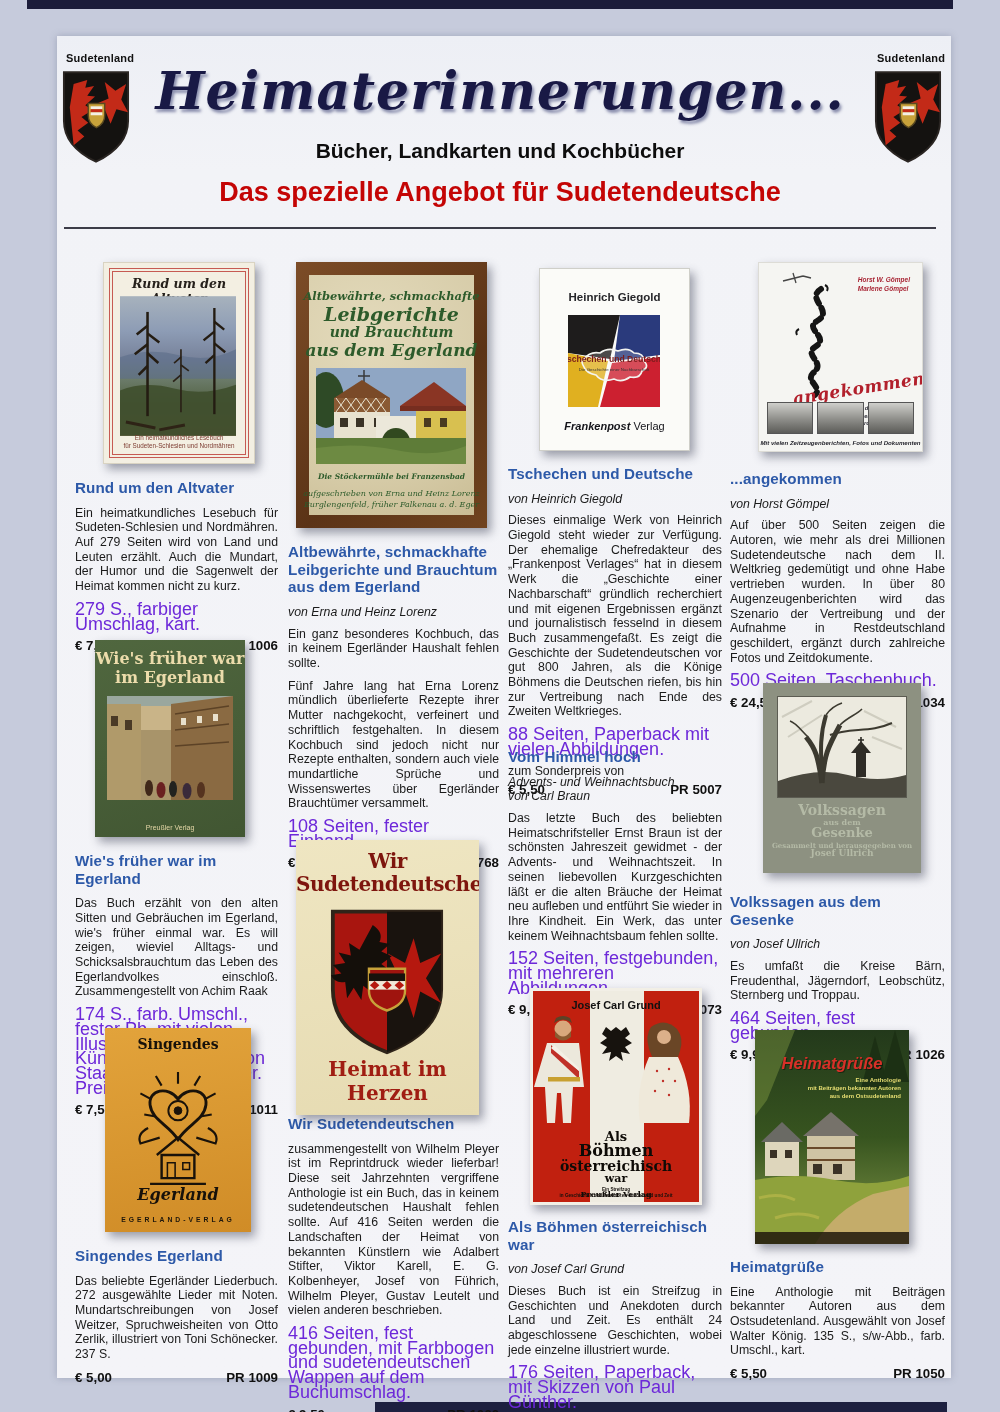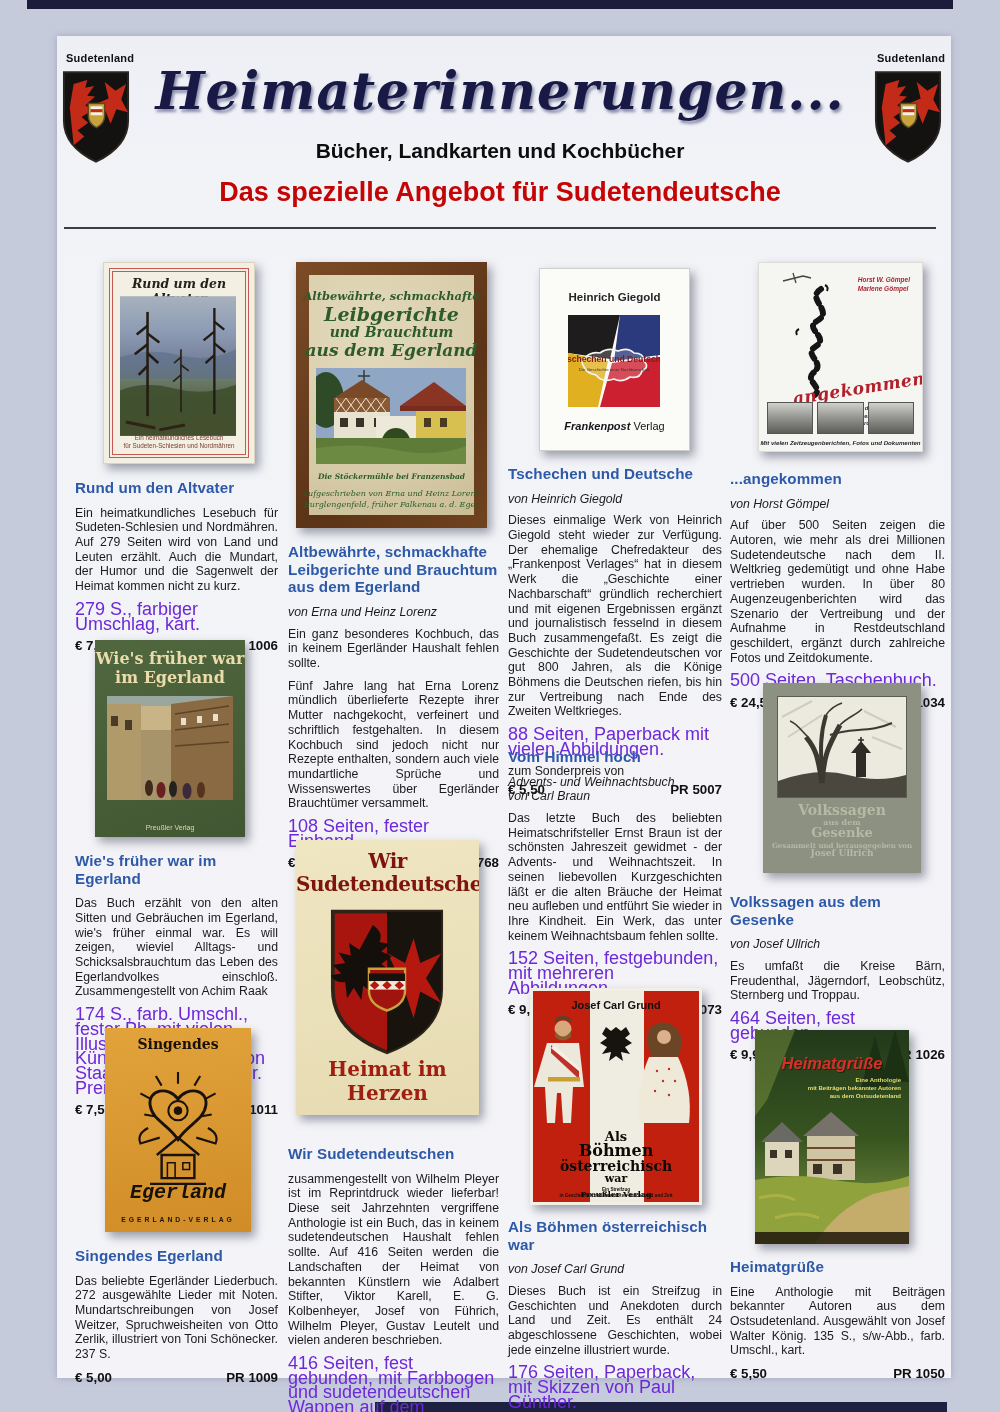--- a/index.html
+++ b/index.html
@@ -54,21 +54,21 @@
   .c2 svg{position:absolute;left:12px;top:56px;}
   .c2 .pub{position:absolute;left:0;bottom:6px;width:100%;text-align:center;
            font-size:7px;color:#e3d6a6;}
 
   
   .c3{width:146px;height:204px;margin-left:30px;margin-bottom:15px;
       background:linear-gradient(170deg,#e2a33b,#d08c27);}
   .c3 .w1,.c3 .w2{position:absolute;width:100%;text-align:center;
        font-family:"DejaVu Serif",serif;font-weight:bold;color:#17110a;}
   .c3 .w1{top:8px;font-size:14px;}
-  .c3 .w2{bottom:28px;font-size:20px;font-style:italic;font-family:Liberation Mono, monospace;}
+  .c3 .w2{bottom:28px;font-size:16px;font-style:italic;}
   .c3 svg{position:absolute;left:20px;top:38px;}
   .c3 .pub{position:absolute;left:0;bottom:9px;width:100%;text-align:center;
            font-size:6.8px;letter-spacing:3px;font-weight:bold;color:#1d160c;}
 
   
   .c4{width:191px;height:266px;margin-left:8px;margin-bottom:15px;
       background:linear-gradient(135deg,#7c4c27,#5b3316 60%,#70431f);}
   .c4 .paper{position:absolute;left:13px;top:13px;right:13px;bottom:13px;
       background:radial-gradient(circle at 35% 25%,#e3dabb,#d5caa6 70%,#c9bc94);}
   .c4 .gt{position:absolute;width:100%;text-align:center;
@@ -77,21 +77,21 @@
   .c4 .l2{top:41px;font-size:19px;}
   .c4 .l3{top:62px;font-size:14px;}
   .c4 .l4{top:78px;font-size:17px;}
   .c4 svg{position:absolute;left:20px;top:106px;}
   .c4 .cap{position:absolute;top:210px;width:100%;text-align:center;
       font-family:"DejaVu Serif",serif;font-style:italic;font-weight:bold;font-size:7.5px;color:#2d5b2b;}
   .c4 .cr{position:absolute;top:226px;width:100%;text-align:center;
       font-family:"DejaVu Serif",serif;font-style:italic;font-size:8px;line-height:11px;color:#2d5b2b;}
 
   
-  .c5{width:183px;height:275px;margin-left:8px;margin-bottom:30px;
+  .c5{width:183px;height:275px;margin-left:8px;margin-bottom:0;
       background:linear-gradient(170deg,#efe6c2,#e6dbb2);}
   .c5 .t{position:absolute;top:10px;width:100%;text-align:center;
       font-family:"DejaVu Serif",serif;font-weight:bold;color:#7e150d;
       font-size:20px;line-height:23px;letter-spacing:-.5px;}
   .c5 svg{position:absolute;left:29px;top:66px;}
   .c5 .b{position:absolute;bottom:10px;width:100%;text-align:center;
       font-family:"DejaVu Serif",serif;font-weight:bold;color:#a01d12;font-size:20px;}
 
   
   .c6{width:149px;height:181px;margin-left:31px;margin-bottom:14px;

